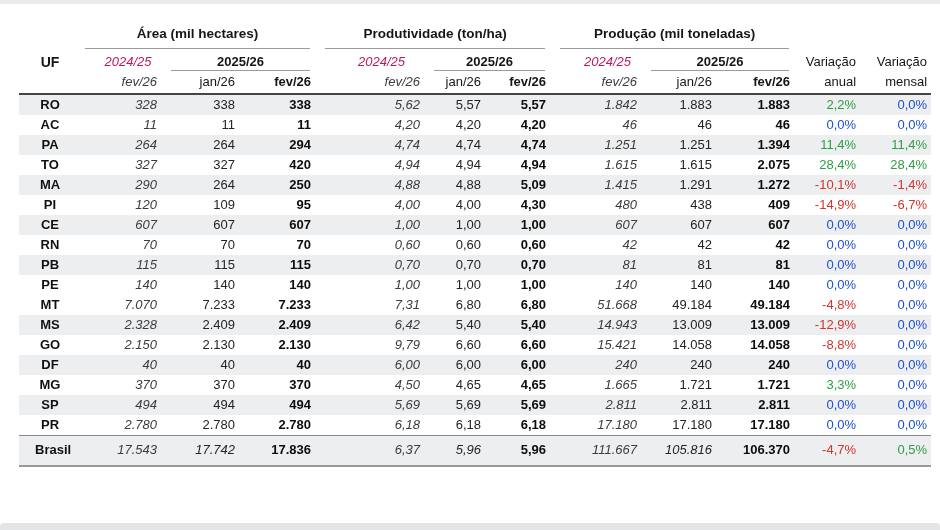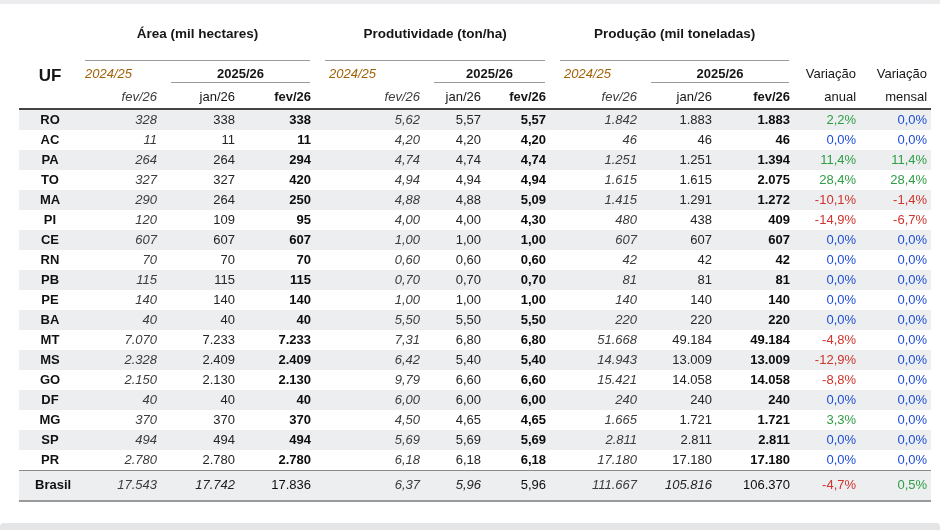--- a/index.html
+++ b/index.html
@@ -11,28 +11,28 @@
   .bottom-scrollbar { position: absolute; bottom: 0; left: 0; right: 0; height: 7px; background: #e4e5e7; border-radius: 4px 4px 0 0; }
 
   table.data-table { border-collapse: collapse; table-layout: fixed; width: 912px; margin: 22px 0 0 19px; }
   th, td { white-space: nowrap; }
 
   
   thead th { font-weight: 400; font-size: 13px; color: #161616; vertical-align: top; }
   .h1 th { padding-top: 3px; }
   .h1 .group-inner {
     text-align: center; font-weight: 700; font-size: 13.5px; line-height: 17px;
-    padding-bottom: 18px; border-bottom: 1px solid #9b9b9b;
+    padding-bottom: 6px; border-bottom: 1px solid #9b9b9b;
   }
   .h1 .gap-r { margin-right: 15px; }
   .h1 .gap-l { margin-left: 4px; }
 
   .h2 th { padding-top: 5px; }
-  .h2 .uf-head { font-weight: 700; text-align: center; font-size: 17px; }
-  .h2 .season-prev { text-align: left; font-style: italic; color: #a16207; padding-left: 4px; }
+  .h2 .uf-head { font-weight: 700; text-align: center; font-size: 14px; }
+  .h2 .season-prev { text-align: center; font-style: italic; color: #be185d; padding-left: 4px; }
   .h2 .season-curr .curr-inner {
     text-align: center; font-weight: 700; line-height: 16px;
     padding-bottom: 0; border-bottom: 1px solid #9b9b9b; margin-right: 15px;
   }
   .h2 .var-h, .h3 .var-h { text-align: right; padding-right: 14px; margin-top: 48px; }
 
   .h3 th { padding: 3px 14px 4px 0; text-align: right; border-bottom: 2px solid #454545; }
   .h3 .m-prev { font-style: italic; color: #3c3c3c; }
   .h3 .m-fev { font-weight: 700; }
   th.last, td.last { padding-right: 4px !important; }
@@ -44,21 +44,21 @@
   tbody td.fev { font-weight: 700; color: #0d0d0d; }
   tr.stripe { background: #eceef0; }
 
   td.var.pos { color: var(--pos, #2e9e44); }
   td.var.neg { color: var(--neg, #d0342c); }
   td.var.neu { color: #1d4ed8; }
 
   tr.total { background: #eceef0; }
   tr.total td { border-top: 1px solid #8a8a8a; border-bottom: 2px solid #999; font-style: italic; height: 30px; }
   tr.total td.uf { font-style: normal; font-weight: 700; }
-  tr.total td.fev { font-style: normal; font-weight: 400; }
+  tr.total td.fev { font-style: normal; font-weight: 700; }
   tr.total td.var { font-style: normal; }
 </style>
 </head>
 <body>
 
 <div class="screen">
   <div class="top-edge"></div>
 
   <table class="data-table">
     <colgroup>
@@ -256,34 +256,20 @@
           <td class="fev">140</td>
           <td class="prev">1,00</td>
           <td class="jan">1,00</td>
           <td class="fev">1,00</td>
           <td class="prev">140</td>
           <td class="jan">140</td>
           <td class="fev">140</td>
           <td class="var neu">0,0%</td>
           <td class="var neu last">0,0%</td>
         </tr>
-        <tr class="stripe">
-          <td class="uf">BA</td>
-          <td class="prev">40</td>
-          <td class="jan">40</td>
-          <td class="fev">40</td>
-          <td class="prev">5,50</td>
-          <td class="jan">5,50</td>
-          <td class="fev">5,50</td>
-          <td class="prev">220</td>
-          <td class="jan">220</td>
-          <td class="fev">220</td>
-          <td class="var neu">0,0%</td>
-          <td class="var neu last">0,0%</td>
-        </tr>
         <tr>
           <td class="uf">MT</td>
           <td class="prev">7.070</td>
           <td class="jan">7.233</td>
           <td class="fev">7.233</td>
           <td class="prev">7,31</td>
           <td class="jan">6,80</td>
           <td class="fev">6,80</td>
           <td class="prev">51.668</td>
           <td class="jan">49.184</td>

